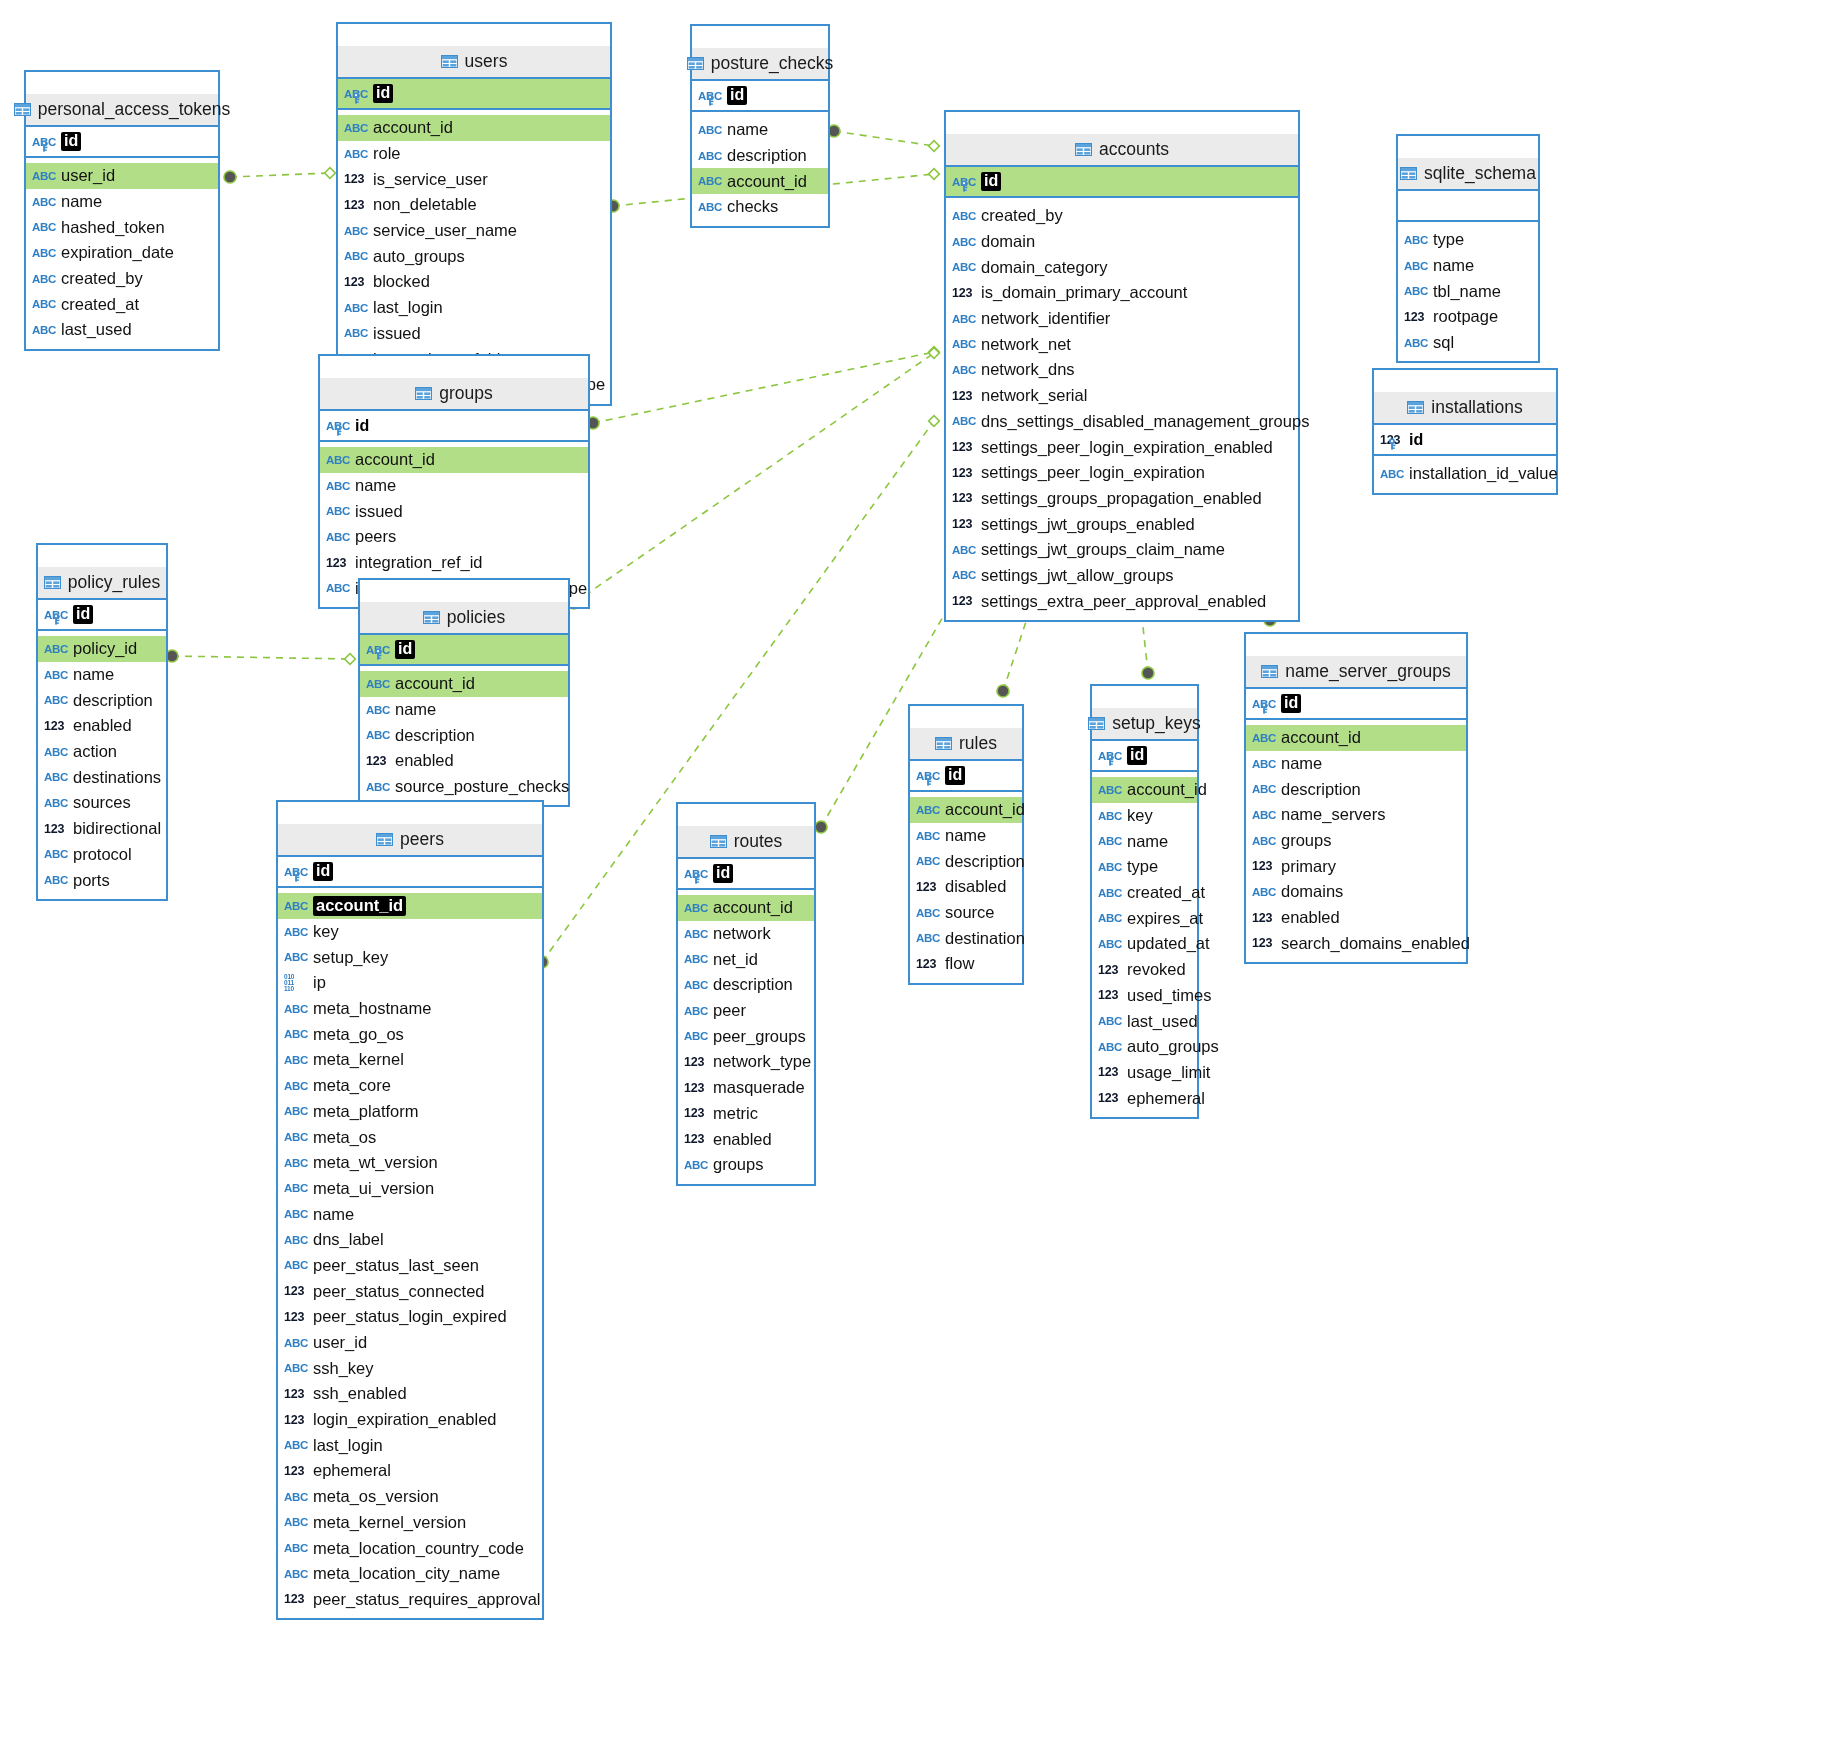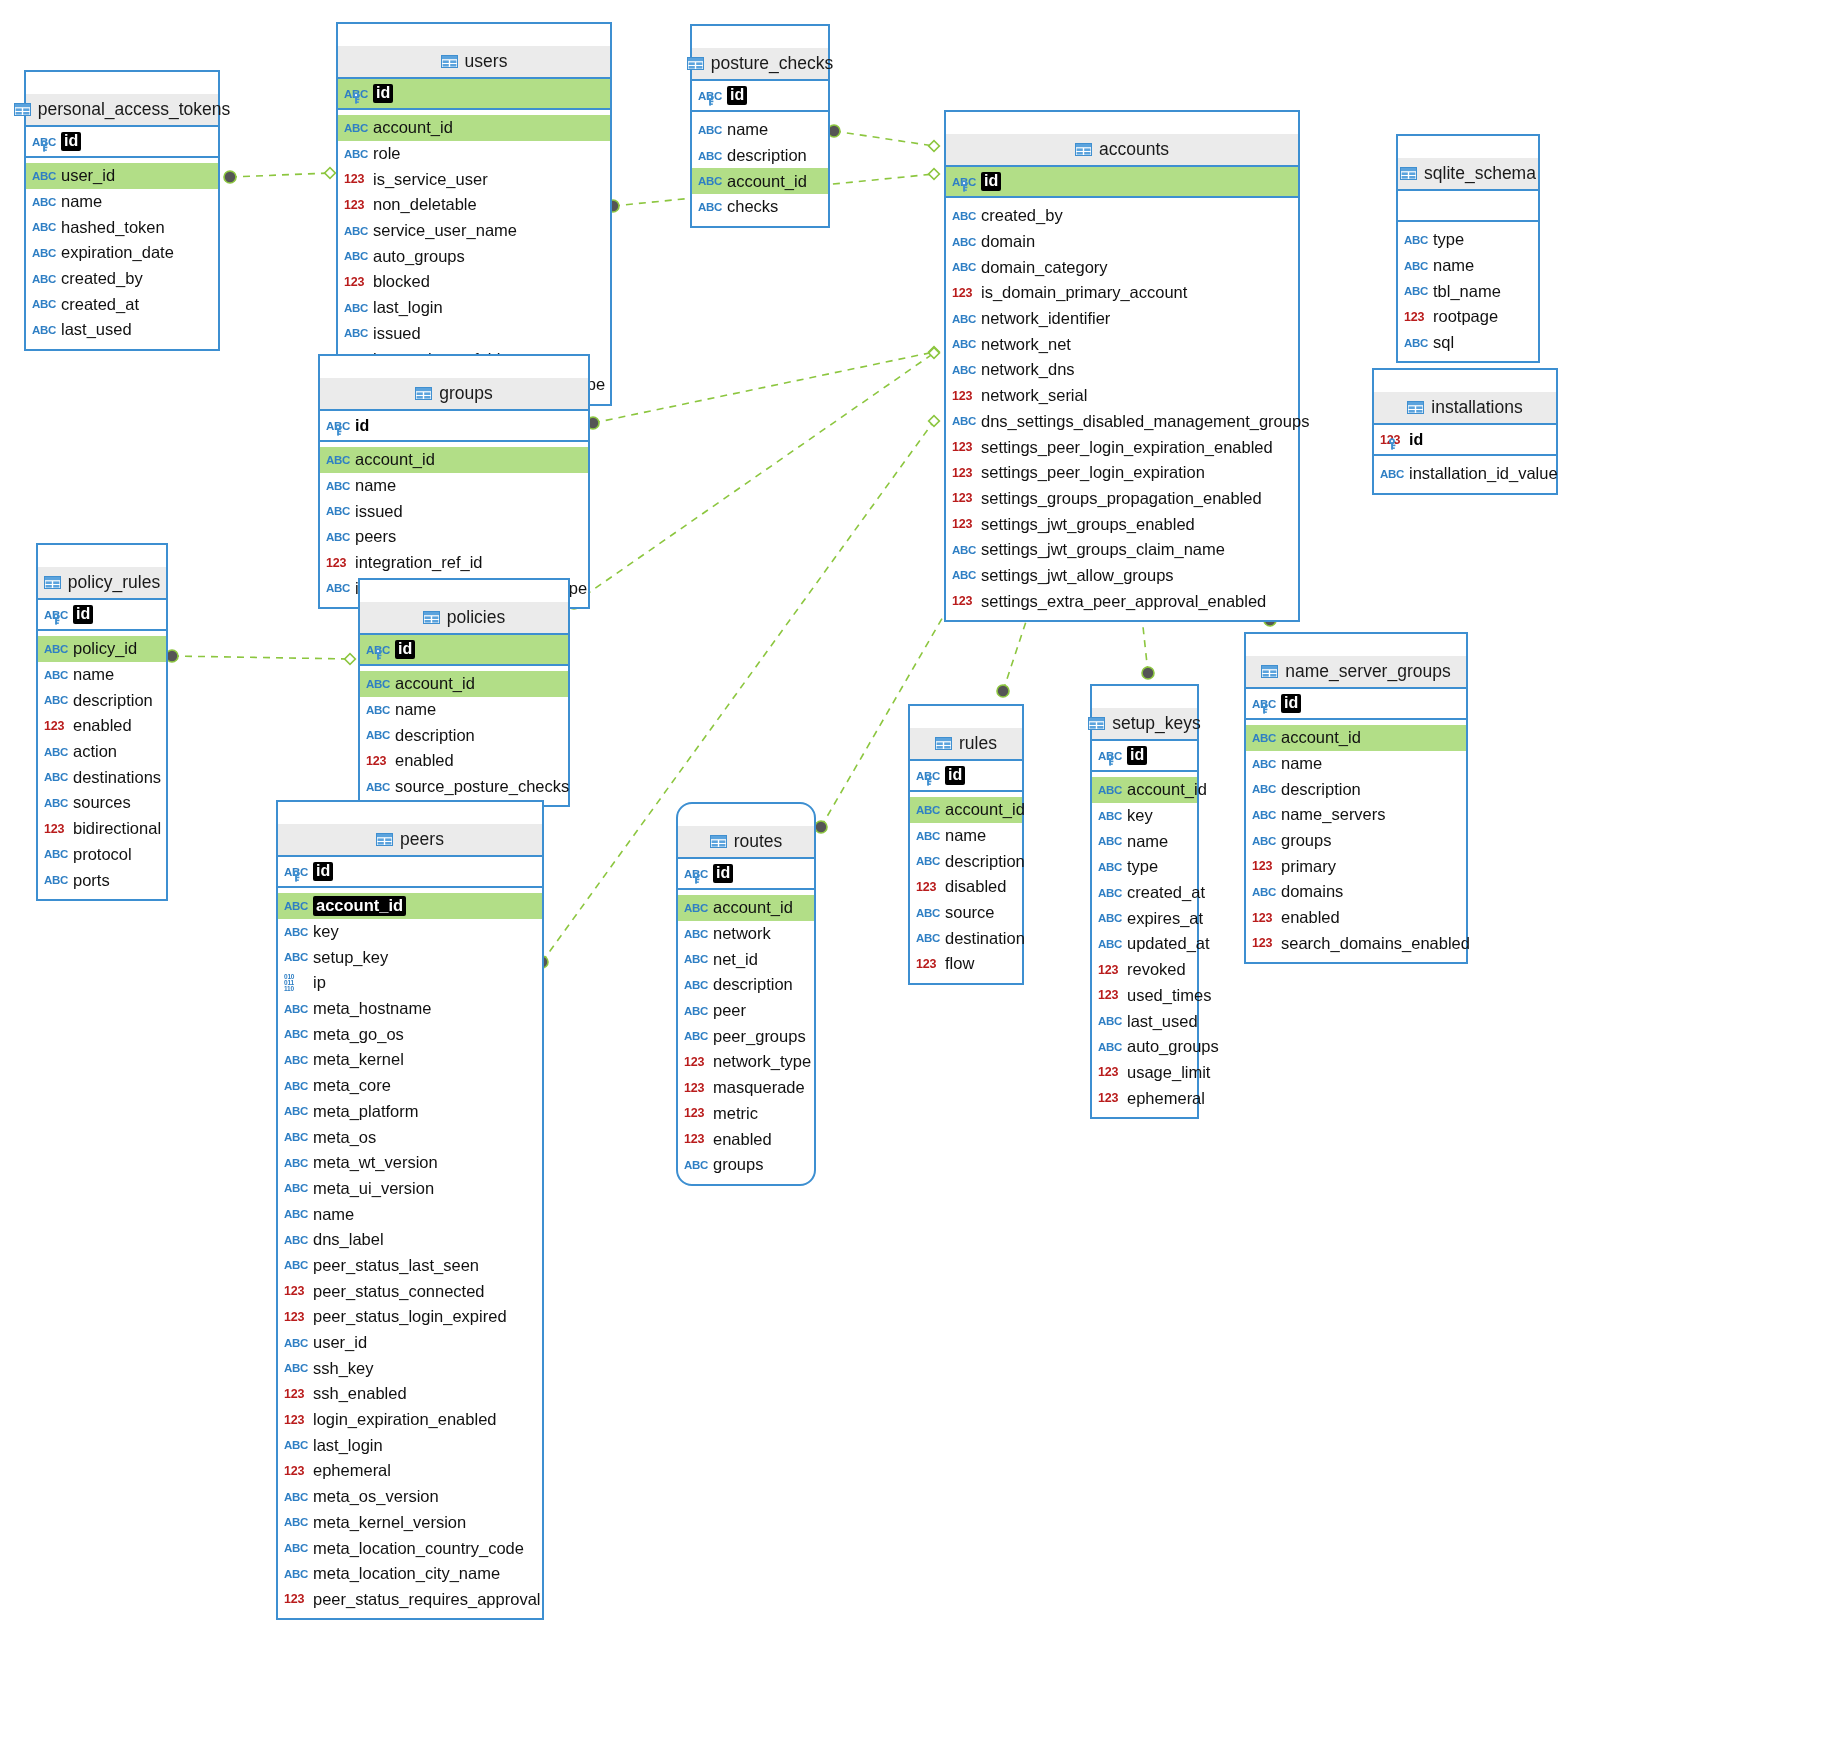--- a/index.html
+++ b/index.html
@@ -26,21 +26,21 @@
   .row.fk{background:#b2de87;}
   .pk.fk{background:#b2de87;}
   .badge{background:#000000;color:#ffffff;padding:0px 3px;border-radius:2px;
          font-weight:bold;line-height:1.18;display:inline-block;margin-left:7px;}
   .bold{font-weight:bold;margin-left:7px;}
 
   
   .ico{flex:0 0 auto;display:inline-block;position:relative;}
   .ico-abc{width:22px;height:16px;font-size:11.5px;font-weight:bold;color:#2f7fc4;
            letter-spacing:-0.3px;line-height:16px;font-family:"Liberation Sans",sans-serif;}
-  .ico-123{width:22px;height:16px;font-size:12.5px;font-weight:bold;color:#b91c1c;
+  .ico-123{width:22px;height:16px;font-size:12.5px;font-weight:bold;color:#0f172a;
            line-height:16px;letter-spacing:-0.2px;}
   .ico-bin{width:22px;height:18px;font-size:6.5px;font-weight:bold;color:#2f7fc4;
            line-height:6px;letter-spacing:-0.2px;}
   .keymark{position:absolute;left:8px;top:6px;width:11px;height:12px;}
   
   .gridico{width:17px;height:13px;display:inline-block;position:relative;}
 
   svg{display:block;}
 </style>
 </head>
@@ -737,21 +737,21 @@
           <div class="row">
             <span class="ico ico-abc">ABC</span>
             <span class="nm">meta_location_city_name</span>
           </div>
           <div class="row">
             <span class="ico ico-123">123</span>
             <span class="nm">peer_status_requires_approval</span>
           </div>
         </div>
       </div>
-      <div class="tbl" style="left: 676px; top: 802px; width: 140px; border-radius: 16px;">
+      <div class="tbl" style="left: 676px; top: 802px; width: 140px;">
         <div class="hdr">
           <span class="gridico">
             <svg width="17" height="13" viewBox="0 0 17 13">
               <rect x="0.5" y="0.5" width="16" height="12" fill="#ffffff" stroke="#3f8fd0"></rect>
               <rect x="1" y="1" width="15" height="3.2" fill="#5ba3dd"></rect>
               <rect x="1.6" y="5.4" width="6.2" height="2.6" fill="#5ba3dd"></rect>
               <rect x="9.2" y="5.4" width="6.2" height="2.6" fill="#5ba3dd"></rect>
               <rect x="1.6" y="9" width="6.2" height="2.6" fill="#5ba3dd"></rect>
               <rect x="9.2" y="9" width="6.2" height="2.6" fill="#5ba3dd"></rect>
             </svg>

